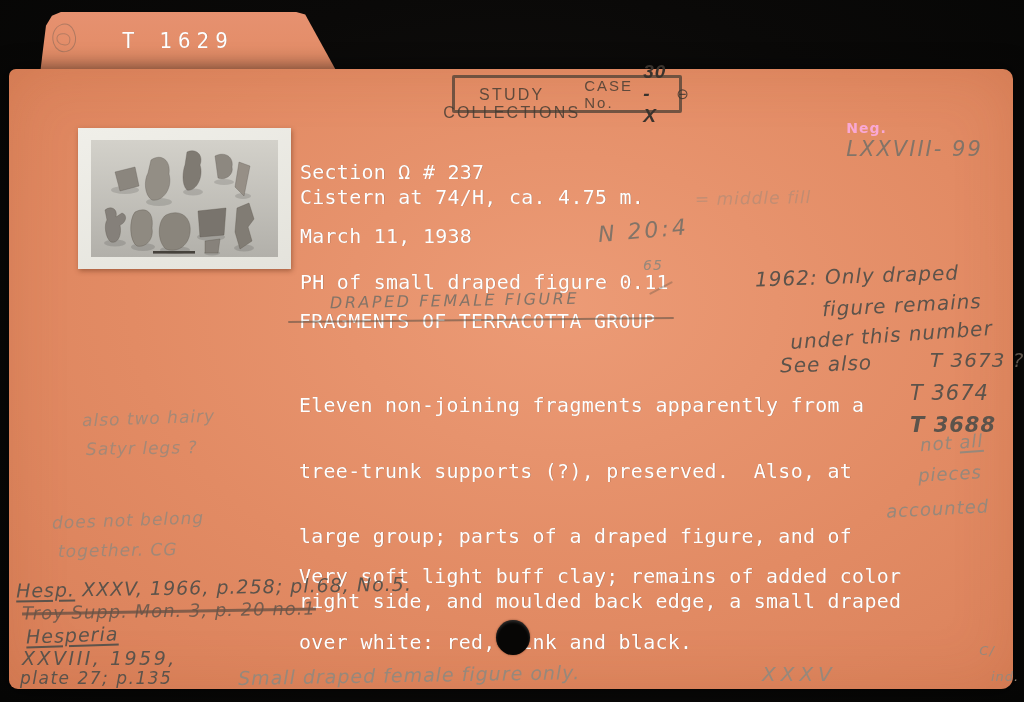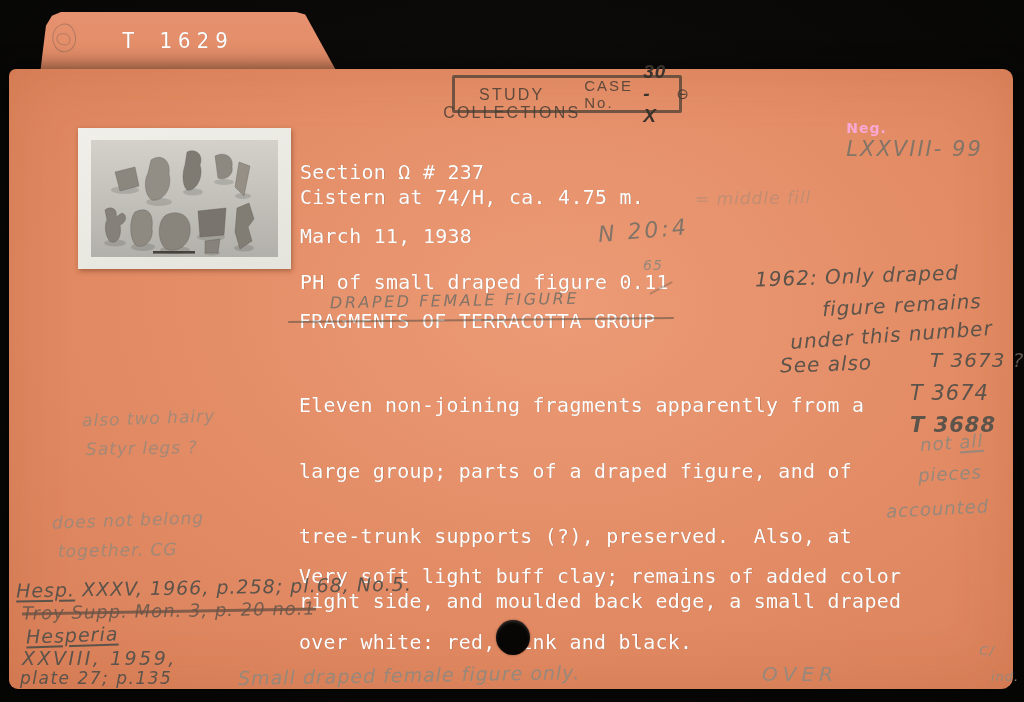--- a/index.html
+++ b/index.html
@@ -160,22 +160,22 @@
   <div class="abs hand pencil-md" style="left:598px;top:218px;font-size:22px;transform:rotate(-5deg);letter-spacing:3px;">N 20:4</div>
   <div class="abs hand pencil-lt" style="left:643px;top:257px;font-size:14px;">65</div>
   <div class="pencil-strike" style="left:648px;top:287px;width:26px;transform:rotate(-28deg);opacity:0.6;"></div>
 
   <div class="abs pencil-md" style="left:330px;top:291px;font-size:16px;letter-spacing:2.5px;transform:rotate(-1deg);font-style:italic;">DRAPED FEMALE FIGURE</div>
   <div class="abs typed crossed" style="left:299px;top:309px;">FRAGMENTS OF TERRACOTTA GROUP</div>
   <div class="pencil-strike" style="left:288px;top:319px;width:386px;transform:rotate(-0.6deg);"></div>
 
   <div class="abs" style="left:299px;top:352px;line-height:21.7px;">
     <div class="typed">Eleven non-joining fragments apparently from a</div>
+    <div class="typed">tree-trunk supports (?), preserved.  Also, at</div>
     <div class="typed">large group; parts of a draped figure, and of</div>
-    <div class="typed">tree-trunk supports (?), preserved.  Also, at</div>
     <div class="typed">right side, and moulded back edge, a small draped</div>
     
     
   </div>
 
   <div class="abs" style="left:299px;top:521px;line-height:22px;">
     <div class="typed">Very soft light buff clay; remains of added color</div>
     <div class="typed">over white: red, pink and black.</div>
   </div>
 
@@ -196,18 +196,18 @@
   <div class="abs hand pencil-lt" style="left:52px;top:510px;font-size:17px;transform:rotate(-2deg);opacity:0.85;">does not belong</div>
   <div class="abs hand pencil-lt" style="left:58px;top:540px;font-size:17px;transform:rotate(-1deg);opacity:0.85;">together. CG</div>
 
   <div class="abs hand pencil-dk" style="left:16px;top:576px;font-size:19px;transform:rotate(-1deg);"><span class="underl">Hesp.</span><span> XXXV, 1966, p.258; pl.68, No.5.</span></div>
   <div class="abs hand pencil-dk strike-thru" style="left:22px;top:600px;font-size:18px;transform:rotate(-1deg);opacity:0.8;">Troy Supp. Mon. 3, p. 20 no.1</div>
   <div class="abs hand pencil-dk underl" style="left:26px;top:624px;font-size:19px;transform:rotate(-2deg);">Hesperia</div>
   <div class="abs hand pencil-dk" style="left:22px;top:647px;font-size:19px;letter-spacing:2.5px;">XXVIII, 1959,</div>
   <div class="abs hand pencil-dk" style="left:20px;top:668px;font-size:17px;letter-spacing:1.5px;text-align:center;">plate 27; p.135</div>
 
   <div class="abs hand pencil-lt" style="left:238px;top:664px;font-size:19px;transform:rotate(-1deg);">Small draped female figure only.</div>
-  <div class="abs hand pencil-lt" style="left:762px;top:662px;font-size:20px;letter-spacing:5px;">OVER</div>
+  <div class="abs hand pencil-lt" style="left:762px;top:662px;font-size:20px;letter-spacing:5px;">XXXV</div>
   <div class="abs hand pencil-lt" style="left:955px;top:644px;font-size:13px;line-height:13px;text-align:center;"><span>C/</span><br>
        <span>ind.</span></div>
 
   <div class="hole"></div>
 </div>
 
 </body></html>

